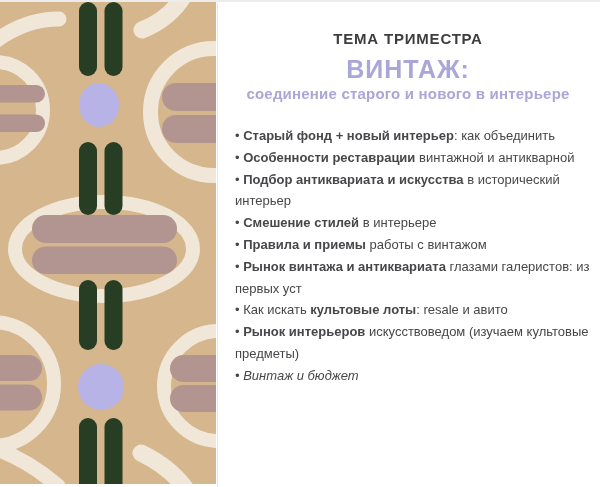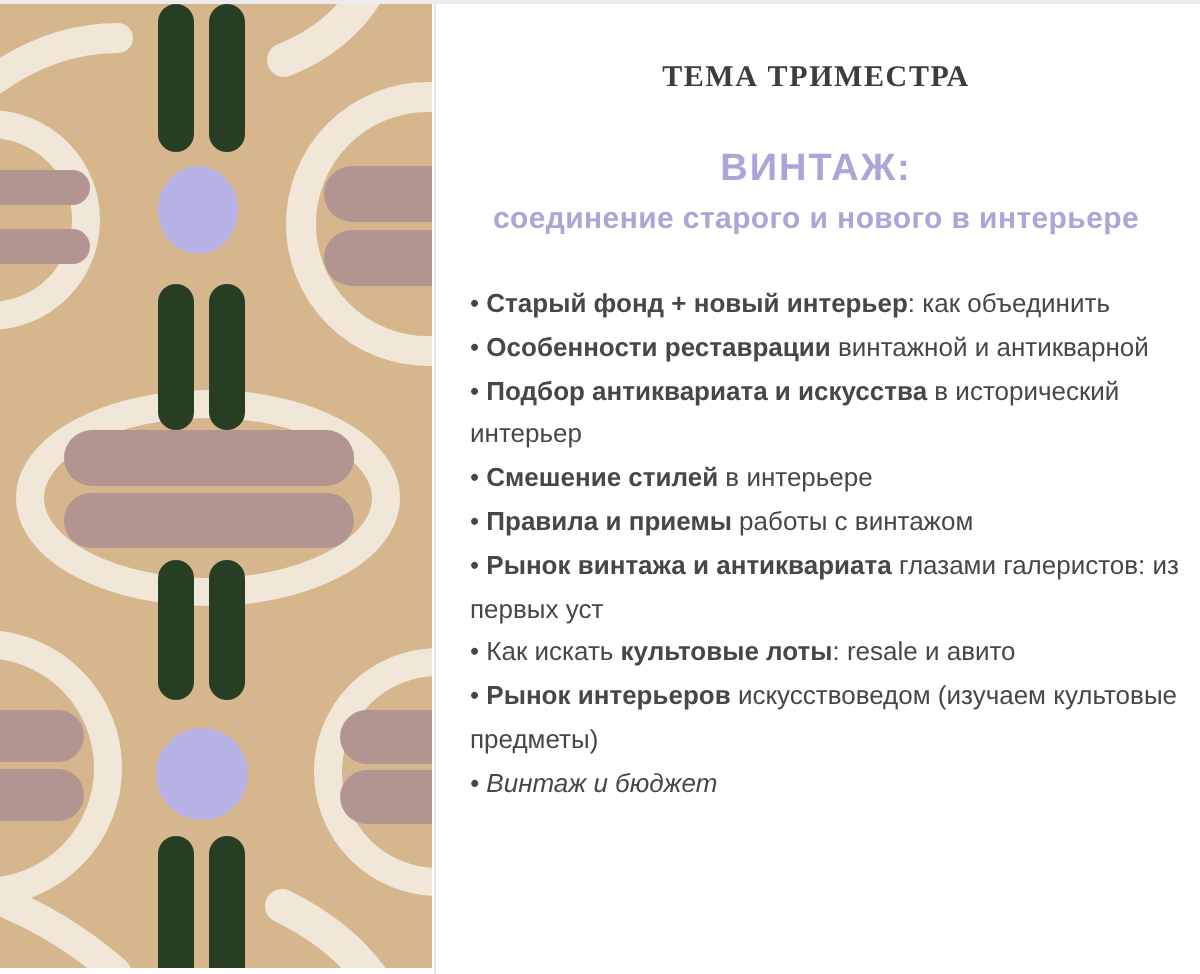--- a/index.html
+++ b/index.html
@@ -33,34 +33,33 @@
     position: absolute; left: 216px; top: 0; right: 0; bottom: 0;
     padding-top: 30px;
     box-sizing: border-box;
   }
   .header-title {
     text-align: center;
     font-size: 15px; font-weight: 700;
     letter-spacing: 0.8px;
     color: var(--text_dark, #3d3d3f);
     line-height: 18px;
-    font-family: Liberation Serif, serif;
   }
   .header-dates {
     margin-top: 7px;
     text-align: center;
     font-size: 15px; font-weight: 700;
     letter-spacing: 0.3px;
     color: var(--text_dark, #3d3d3f);
     line-height: 18px;
   }
   .topic-title {
-    margin-top: 26px;
+    margin-top: 10px;
     text-align: center;
-    font-size: 19px; font-weight: 700;
+    font-size: 25px; font-weight: 700;
     letter-spacing: 1px;
     color: var(--accent_lavender, #aba6d8);
     line-height: 22px;
   }
   .topic-subtitle {
     margin-top: 5px;
     text-align: center;
     font-size: 15px; font-weight: 700;
     letter-spacing: 0.2px;
     color: var(--accent_lavender, #aba6d8);

